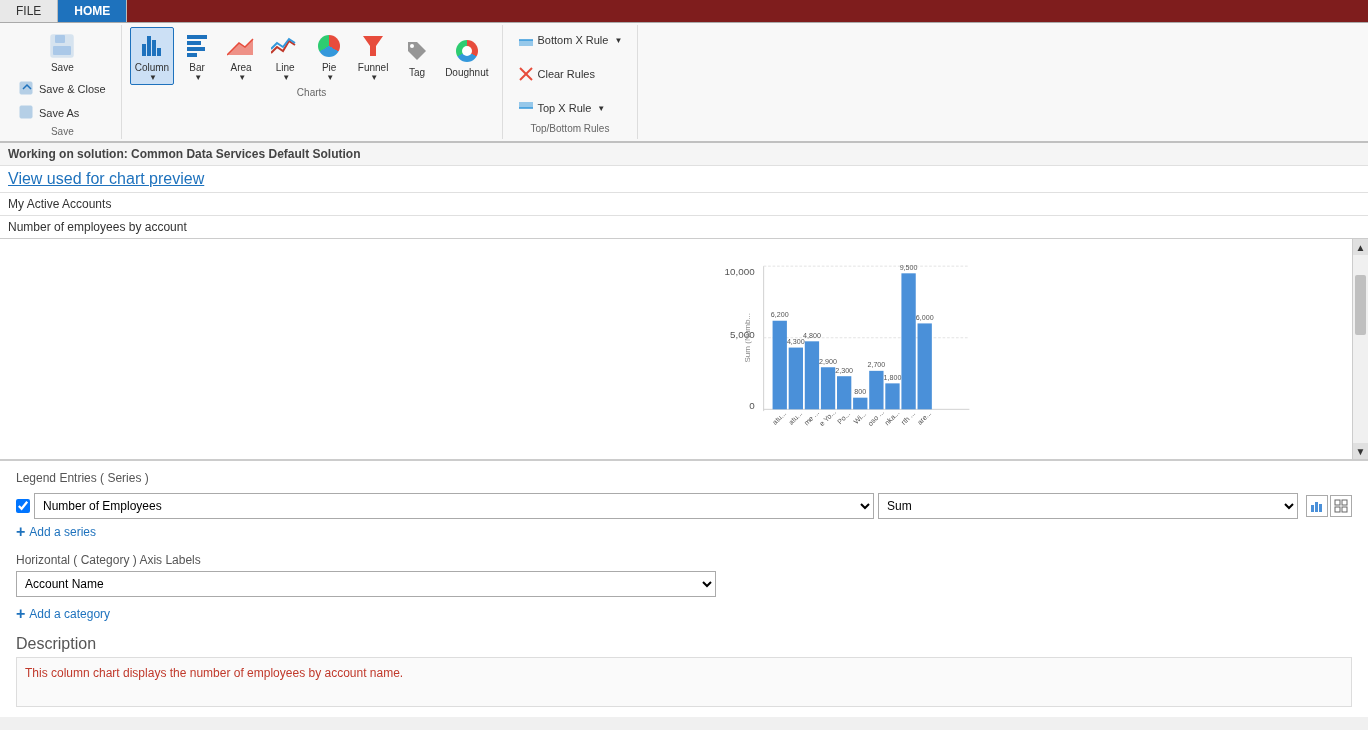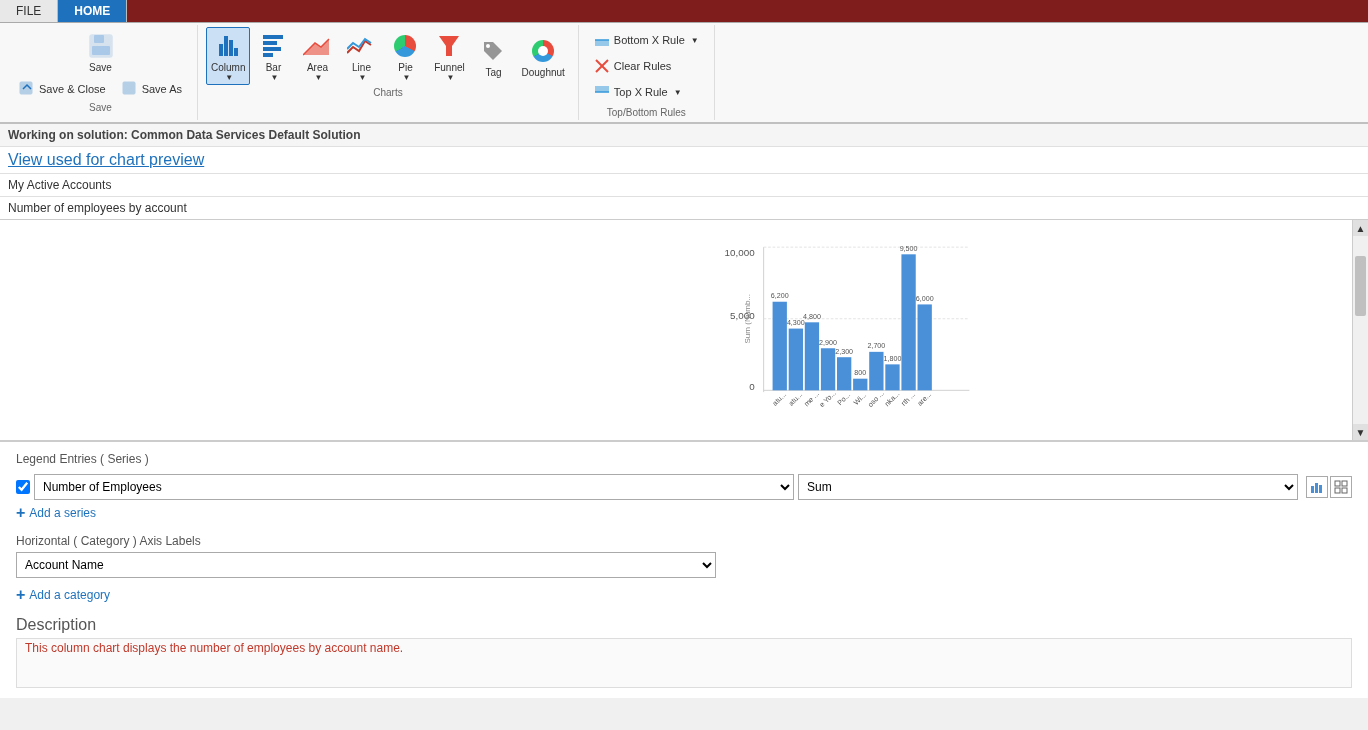--- a/index.html
+++ b/index.html
@@ -37,28 +37,28 @@
     .scrollbar-v { width: 16px; background: #f0f0f0; border-left: 1px solid #ccc; display: flex; flex-direction: column; }
     .scrollbar-thumb { background: #c0c0c0; height: 60px; margin: 20px 2px; border-radius: 2px; }
     .scrollbar-arrow { width: 100%; height: 16px; background: #e0e0e0; display: flex; align-items: center; justify-content: center; cursor: pointer; font-size: 10px; }
 
     
     .bottom-panel { background: white; border-top: 2px solid #ccc; padding: 10px 16px; }
     .legend-title { font-size: 12px; color: #555; margin-bottom: 8px; }
     .series-row { display: flex; align-items: center; gap: 4px; margin-bottom: 0; }
     .series-checkbox { width: 14px; height: 14px; }
     .series-dropdown { flex: 1; height: 26px; border: 1px solid #aaa; font-size: 12px; padding: 2px 4px; background: white; }
-    .agg-dropdown { width: 500px; height: 26px; border: 1px solid #aaa; font-size: 12px; padding: 2px 4px; background: white; }
+    .agg-dropdown { width: 420px; height: 26px; border: 1px solid #aaa; font-size: 12px; padding: 2px 4px; background: white; }
     .icon-btn-row { display: flex; gap: 2px; margin-left: 4px; }
     .small-icon-btn { width: 22px; height: 22px; border: 1px solid #aaa; background: white; display: flex; align-items: center; justify-content: center; cursor: pointer; }
     .add-btn { display: flex; align-items: center; gap: 4px; color: #1e72bd; cursor: pointer; font-size: 12px; padding: 4px 0; }
     .section-label { font-size: 12px; color: #555; margin: 8px 0 4px; }
     .category-dropdown { width: 700px; height: 26px; border: 1px solid #aaa; font-size: 12px; padding: 2px 4px; background: white; }
     .desc-label { font-size: 16px; color: #555; margin: 8px 0 4px; }
-    .desc-text { font-size: 12px; color: #c0392b; padding: 2px 8px; border: 1px solid #ddd; min-height: 50px; background: #fafafa; }
+    .desc-text { font-size: 12px; color: #c0392b; padding: 8px 8px; border: 1px solid #ddd; min-height: 50px; background: #fafafa; }
     .icon-column-bars { display: flex; align-items: flex-end; gap: 1px; }
     .icon-bar { width: 4px; background: #1e72bd; }
     .icon-pie { width: 22px; height: 22px; border-radius: 50%; background: conic-gradient(#e74c3c 0deg 120deg, #3498db 120deg 240deg, #2ecc71 240deg 360deg); }
     .icon-doughnut { width: 22px; height: 22px; border-radius: 50%; background: conic-gradient(#e74c3c 0deg 120deg, #3498db 120deg 240deg, #2ecc71 240deg 360deg); position: relative; }
     .icon-doughnut::after { content: ''; position: absolute; width: 10px; height: 10px; background: white; border-radius: 50%; top: 6px; left: 6px; }
     .dropdown-arrow { font-size: 8px; margin-left: 2px; }
   </style>
 </head>
 <body>
 
@@ -75,21 +75,21 @@
         <div class="ribbon-btn-icon">
           <svg width="28" height="28" viewBox="0 0 28 28">
             <rect x="3" y="3" width="22" height="22" rx="2" fill="#1e72bd" opacity="0.15" stroke="#1e72bd" stroke-width="1.5"></rect>
             <rect x="7" y="3" width="10" height="8" rx="1" fill="#aac8e8"></rect>
             <rect x="5" y="14" width="18" height="9" rx="1" fill="#aac8e8"></rect>
           </svg>
         </div>
         <span class="ribbon-btn-label">Save</span>
       </div>
     </div>
-    <div style="display:flex;flex-direction:row;gap:2px;margin-top:2px;">
+    <div style="display:flex;flex-direction:column;gap:2px;margin-top:2px;">
       <div class="side-btn">
         <div class="side-btn-icon">
           <svg width="16" height="16">
               <rect x="1" y="1" width="12" height="12" rx="1" fill="#1e72bd" opacity="0.3" stroke="#1e72bd" stroke-width="1"></rect>
               <path d="M4 8 L8 4 L12 8" fill="none" stroke="#1e72bd" stroke-width="1.5"></path>
             </svg>
         </div>
         <span>Save &amp; Close</span>
       </div>
       <div class="side-btn">
@@ -187,21 +187,21 @@
         <div class="ribbon-btn-icon">
           <div class="icon-doughnut"></div>
         </div>
         <span class="ribbon-btn-label">Doughnut</span>
       </div>
     </div>
     <div class="ribbon-section-label">Charts</div>
   </div>
 
   <div class="ribbon-section">
-    <div style="display:flex;flex-direction:column;gap:4px;padding:2px 0;">
+    <div style="display:flex;flex-direction:column;gap:12px;padding:2px 0;">
       <div class="side-btn">
         <div class="side-btn-icon">
           <svg width="16" height="16">
               <rect x="1" y="8" width="14" height="6" fill="#3498db" opacity="0.5"></rect>
               <line x1="1" y1="8" x2="15" y2="8" stroke="#3498db" stroke-width="1.5"></line>
             </svg>
         </div>
         <span>Bottom X Rule</span>
         <span class="dropdown-arrow">▼</span>
       </div>

